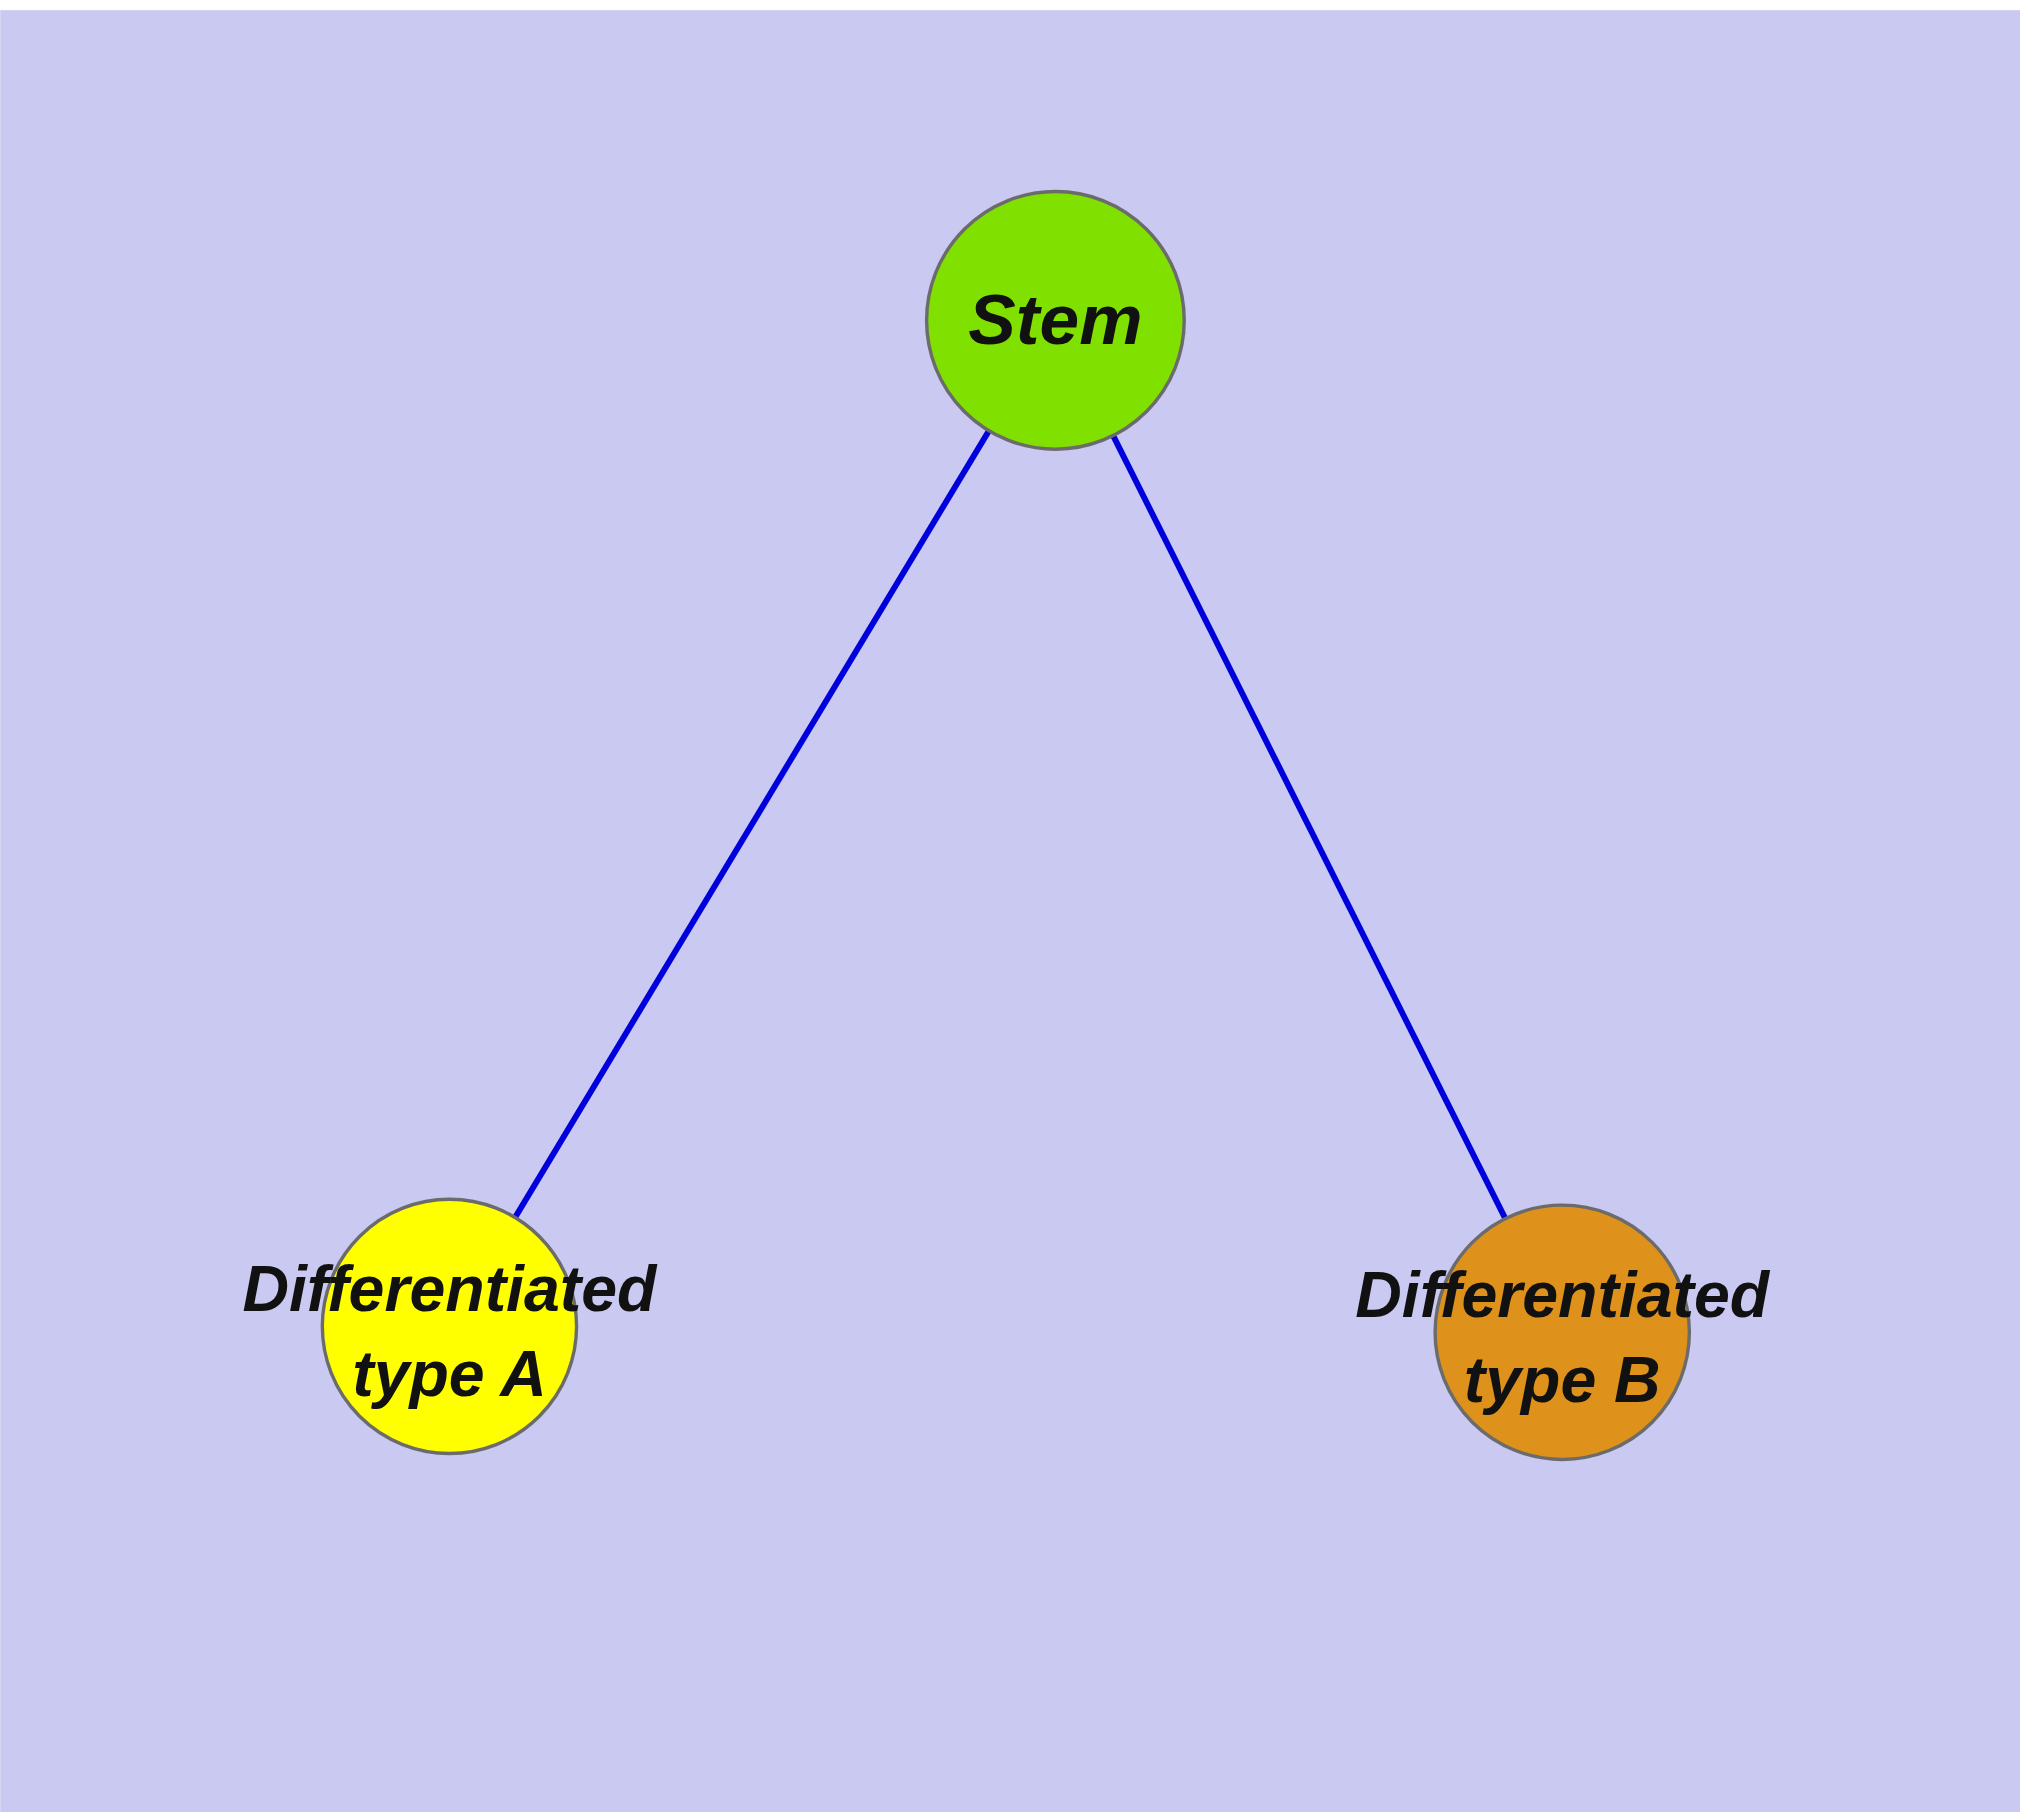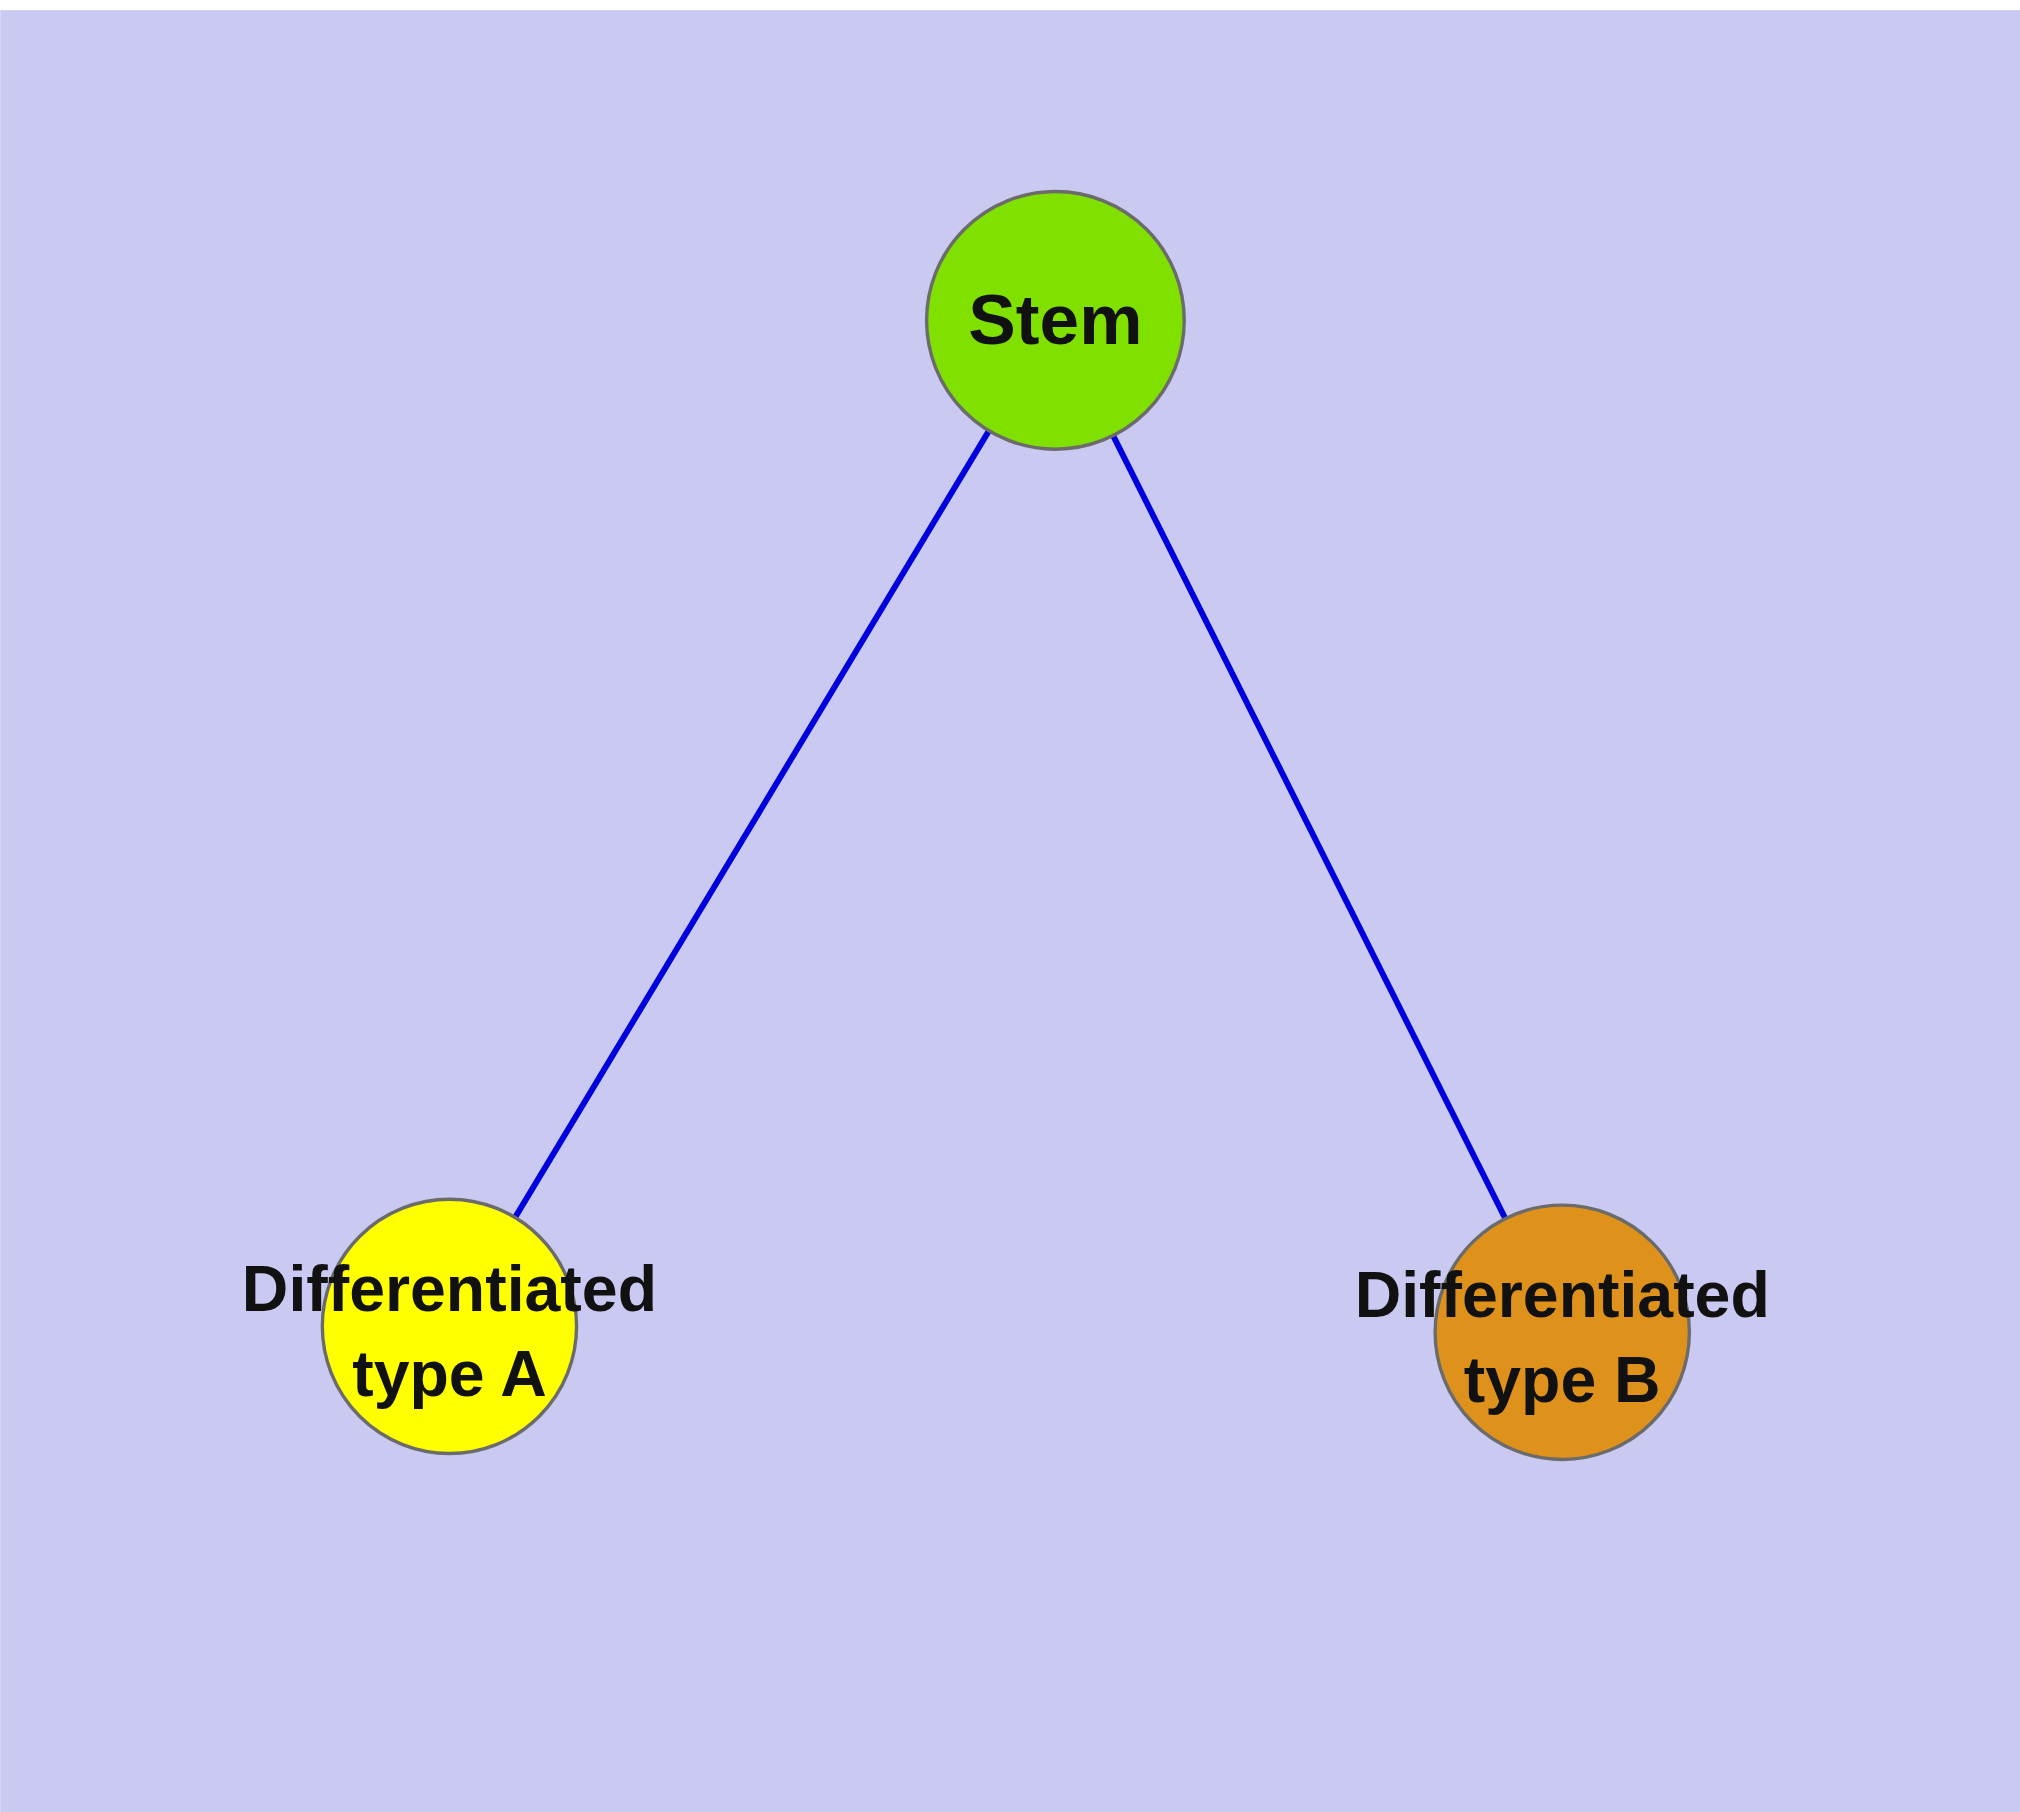--- a/index.html
+++ b/index.html
@@ -8,20 +8,21 @@
     width: 2021px;
     height: 1812px;
     background: #ffffff;
     font-family: "Liberation Sans", sans-serif;
     overflow: hidden;
   }
   .stage {
     position: relative;
     width: 2021px;
     height: 1812px;
+    font-style: italic;
   }
   svg.diagram {
     position: absolute;
     top: 0;
     left: 0;
     display: block;
   }
   svg.diagram text {
     font-family: "Liberation Sans", sans-serif;
     font-weight: bold;

